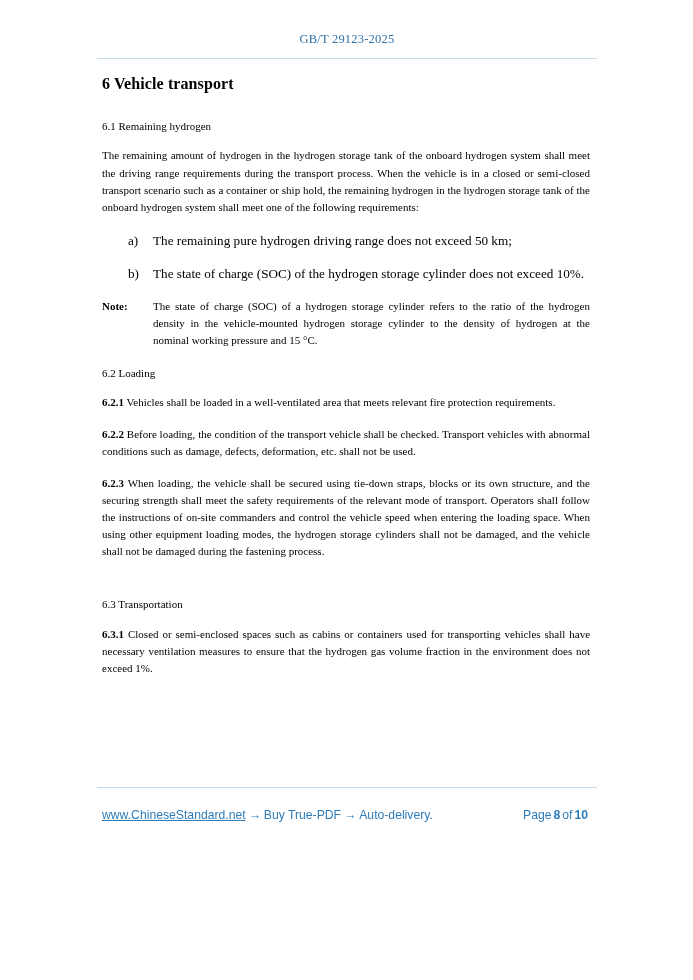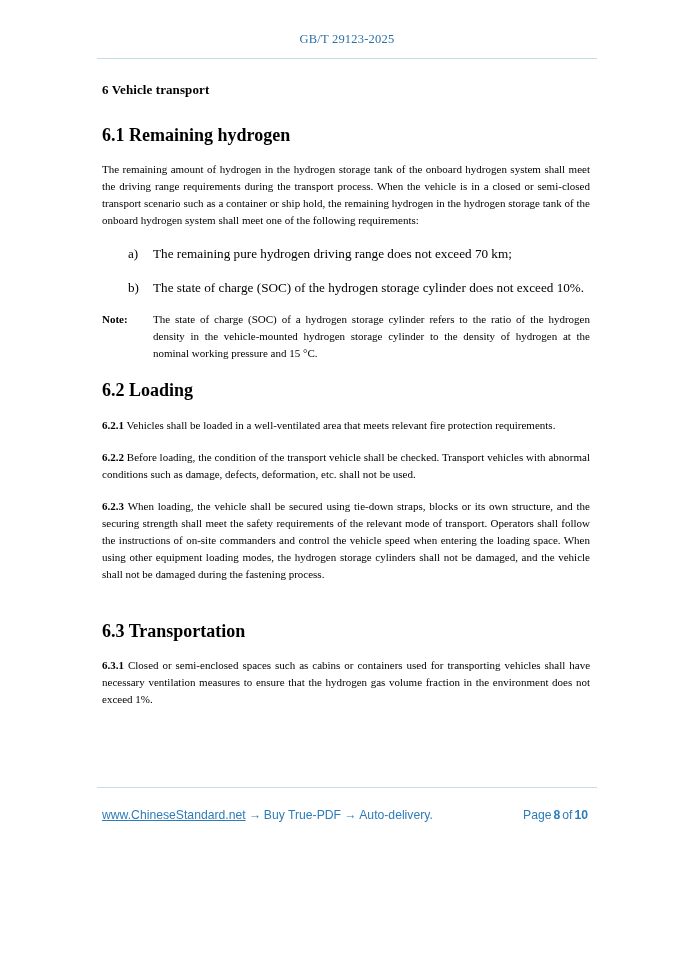--- a/index.html
+++ b/index.html
@@ -46,30 +46,30 @@
 
   
   .content {
     position: absolute;
     top: 74px;
     left: 102px;
     width: 488px;
   }
 
   h1.doc-title {
-    font-size: 13px;
-    font-weight: bold;
-    margin: 8px 0 26px 0;
+    font-size: 16px;
+    font-weight: bold;
+    margin: 0 0 26px 0;
     letter-spacing: 0.1px;
     line-height: 1.2;
   }
 
   h2.sec-title {
-    font-size: 18px;
-    font-weight: bold;
+    font-size: 11px;
+    font-weight: normal;
     margin: 0 0 14px 0;
     line-height: 1.3;
   }
   h2.sec-title.spaced-top {
     margin-top: 37px;
   }
 
   p.para {
     font-size: 11px;
     line-height: 1.55;
@@ -172,21 +172,21 @@
 
     <h1 class="doc-title">6 Vehicle transport</h1>
 
     <h2 class="sec-title">6.1 Remaining hydrogen</h2>
 
     <p class="para">The remaining amount of hydrogen in the hydrogen storage tank of the onboard hydrogen system shall meet the driving range requirements during the transport process. When the vehicle is in a closed or semi-closed transport scenario such as a container or ship hold, the remaining hydrogen in the hydrogen storage tank of the onboard hydrogen system shall meet one of the following requirements:</p>
 
     <ol class="letter-list">
       <li>
         <span class="marker">a)</span>
-        <span>The remaining pure hydrogen driving range does not exceed 70 km;</span>
+        <span>The remaining pure hydrogen driving range does not exceed 50 km;</span>
       </li>
       <li>
         <span class="marker">b)</span>
         <span>The state of charge (SOC) of the hydrogen storage cylinder does not exceed 10%.</span>
       </li>
     </ol>
 
     <div class="note">
       <span class="note-label">Note:</span>
       <span>The state of charge (SOC) of a hydrogen storage cylinder refers to the ratio of the hydrogen density in the vehicle-mounted hydrogen storage cylinder to the density of hydrogen at the nominal working pressure and 15 °C.</span>

